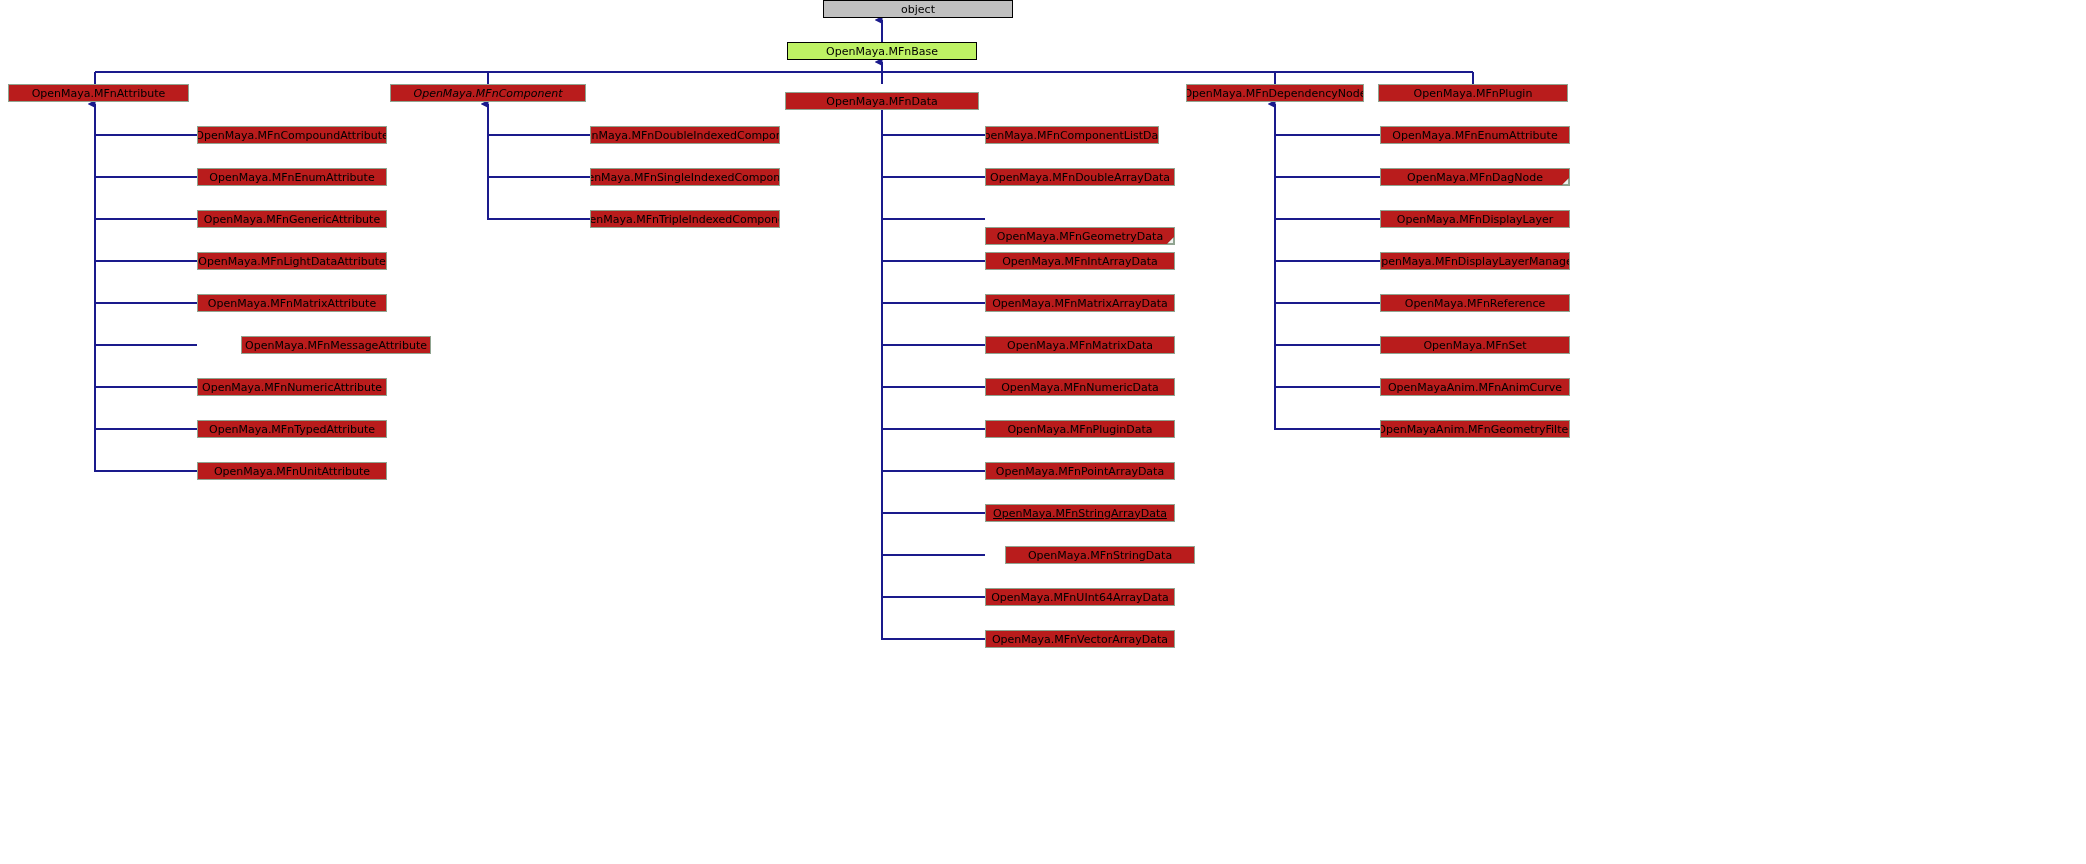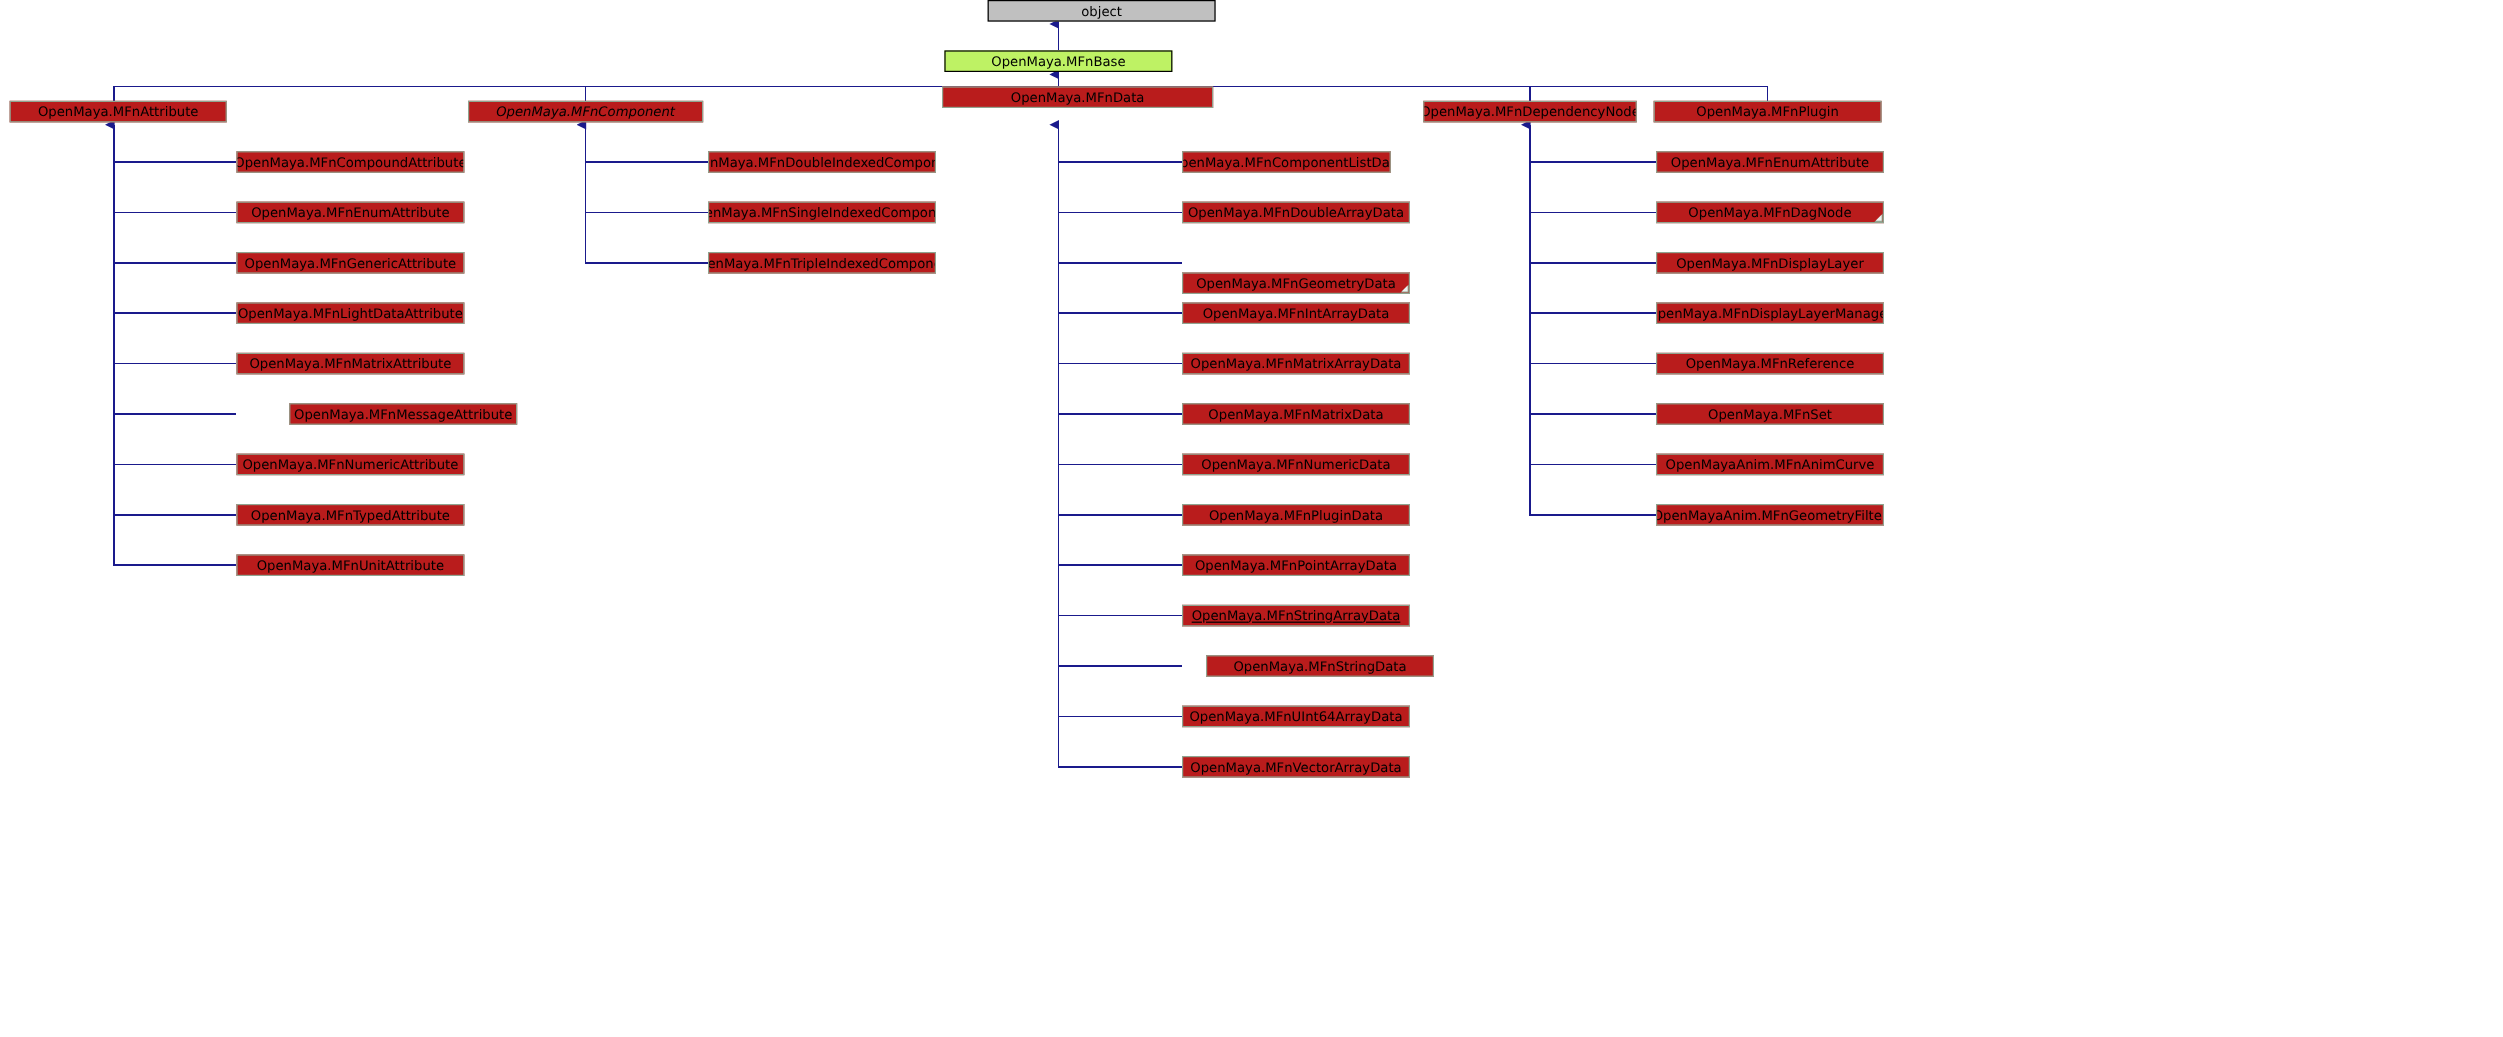--- a/index.html
+++ b/index.html
@@ -148,21 +148,21 @@
   <div class="node base" style="left: 787px; top: 42px; width: 190px; height: 18px;">
     <span class="lbl">OpenMaya.MFnBase</span>
   </div>
 
   <div class="node plain" style="left: 8px; top: 84px; width: 181px; height: 18px;">
     <span class="lbl">OpenMaya.MFnAttribute</span>
   </div>
   <div class="node plain" style="left: 390px; top: 84px; width: 196px; height: 18px; font-style: italic;">
     <span class="lbl">OpenMaya.MFnComponent</span>
   </div>
-  <div class="node plain" style="left: 785px; top: 72px; width: 226px; height: 18px;">
+  <div class="node plain" style="left: 785px; top: 92px; width: 194px; height: 18px;">
     <span class="lbl">OpenMaya.MFnData</span>
   </div>
   <div class="node plain" style="left: 1186px; top: 84px; width: 178px; height: 18px;">
     <span class="lbl">OpenMaya.MFnDependencyNode</span>
   </div>
   <div class="node plain" style="left: 1378px; top: 84px; width: 190px; height: 18px;">
     <span class="lbl">OpenMaya.MFnPlugin</span>
   </div>
 
   <div></div>

